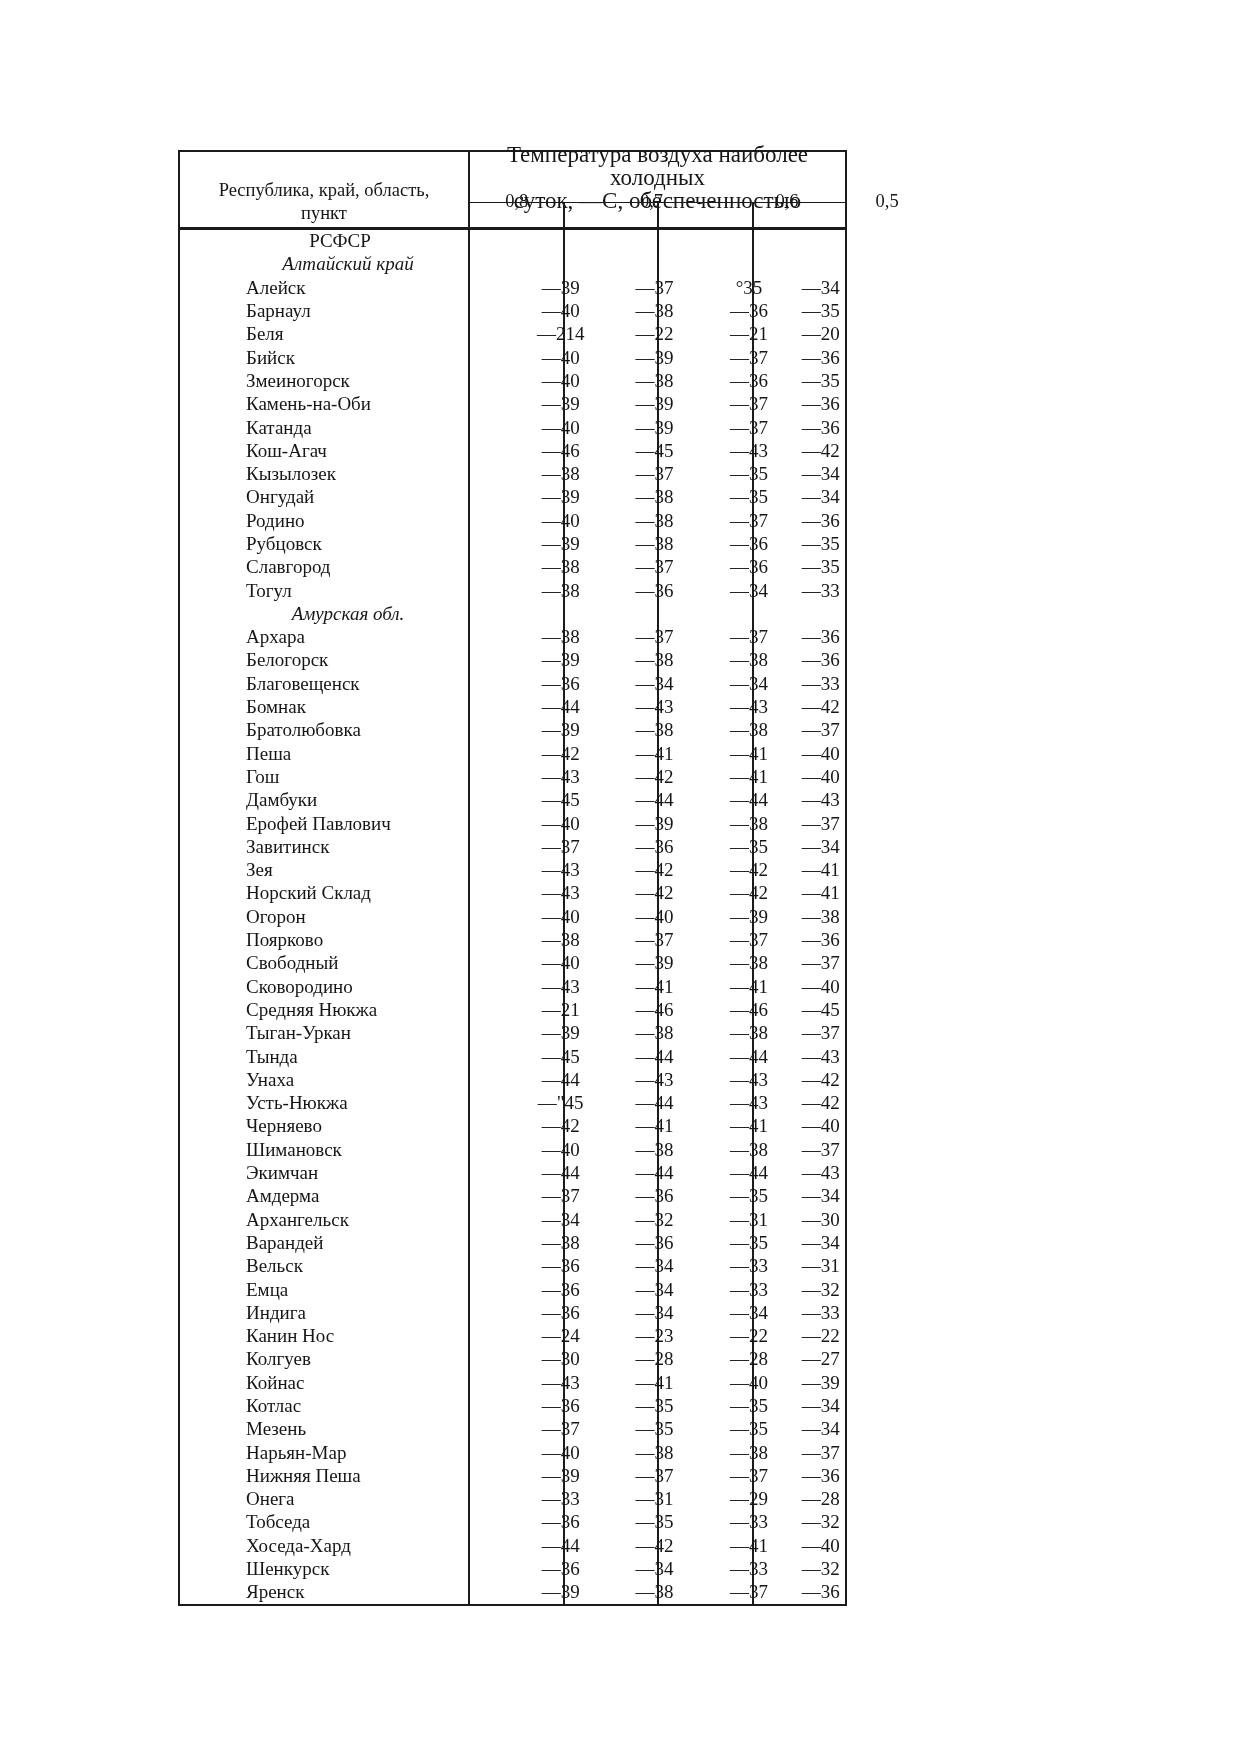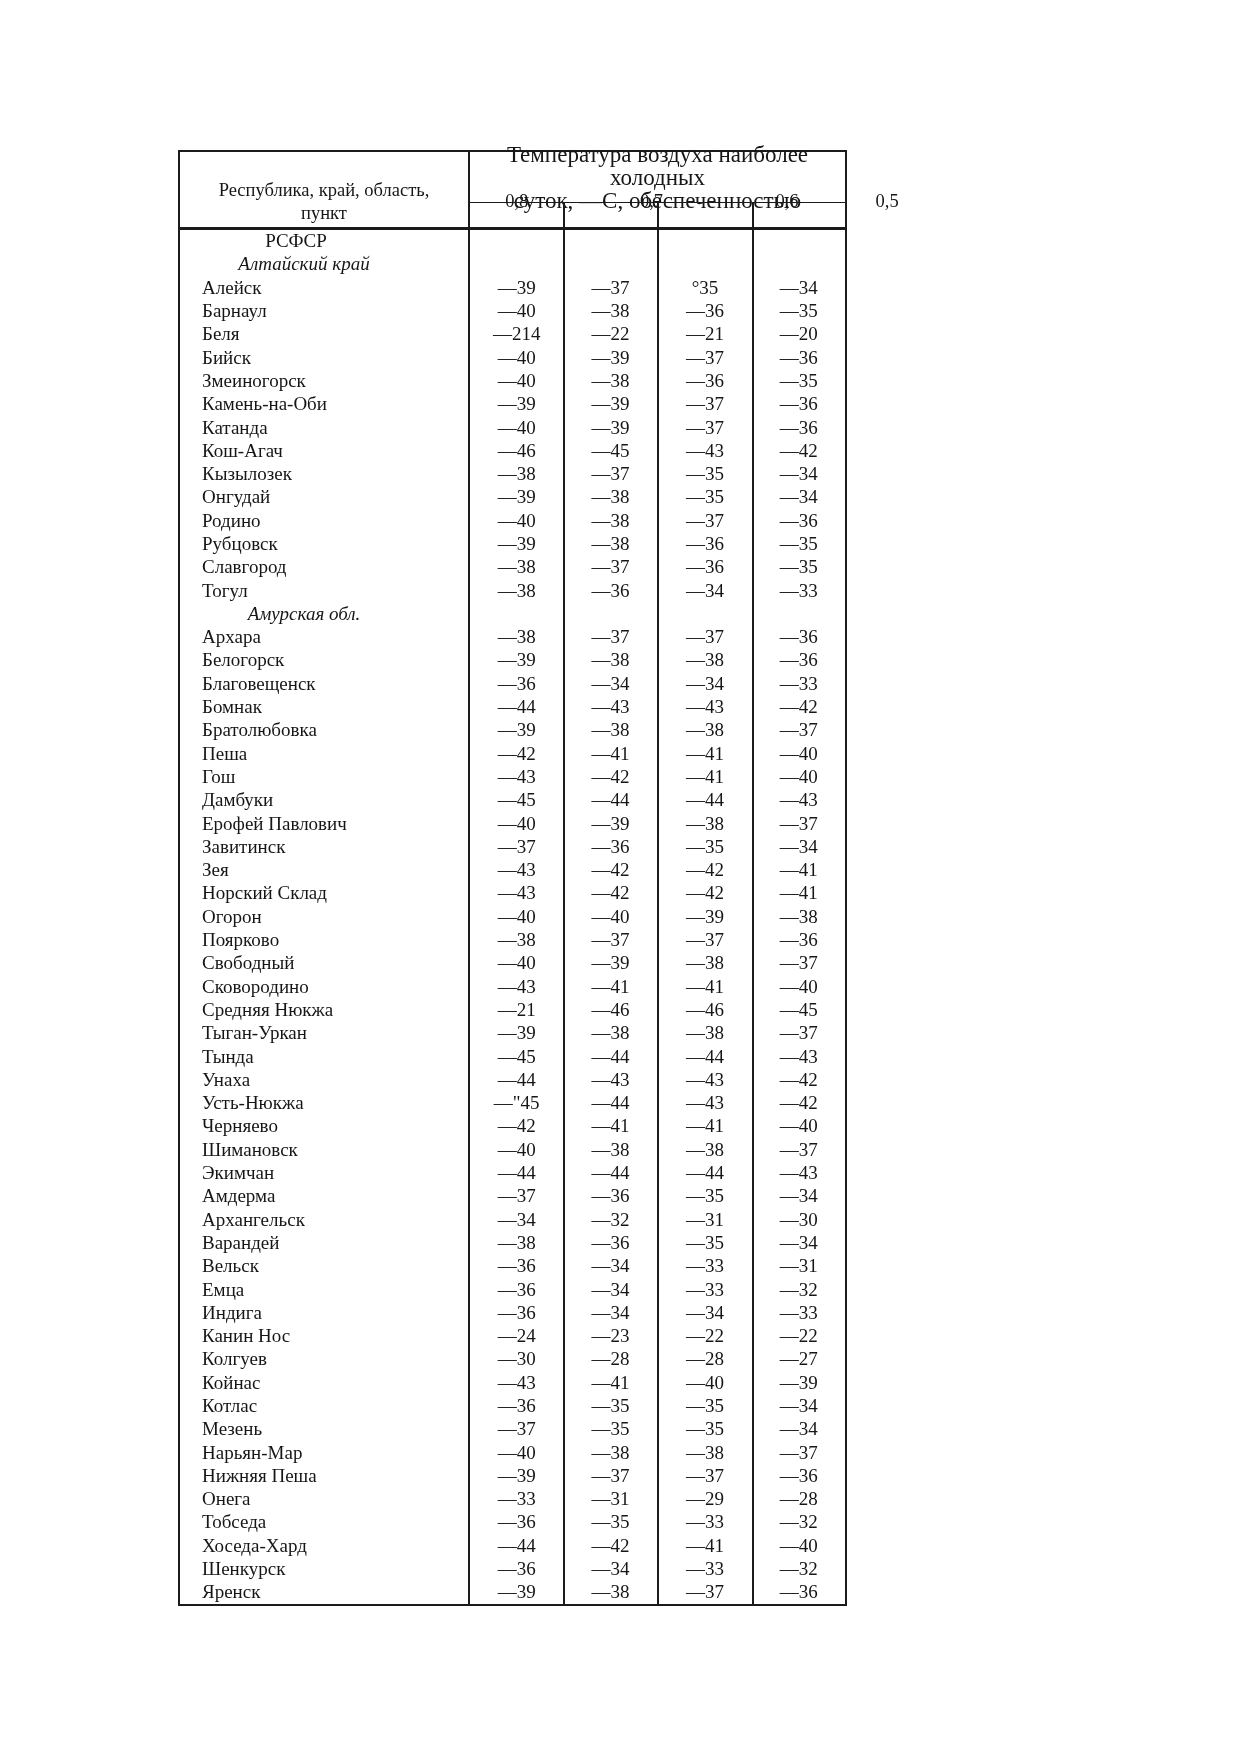--- a/index.html
+++ b/index.html
@@ -83,20 +83,21 @@
     left: 0; right: 0;
     top: 77.5px; bottom: 0;
     display: flex;
     flex-direction: column;
   }
   .trow {
     flex: 1;
     display: grid;
     grid-template-columns: 290px 93.5px 94px 95px auto;
     align-items: center;
+    margin-left: 44px;
   }
   .cell { overflow: visible; white-space: nowrap; }
   .cell.name {
     font-size: 19px;
     padding-left: 22px;
   }
   .cell.num {
     font-size: 19px;
     text-align: center;
   }

